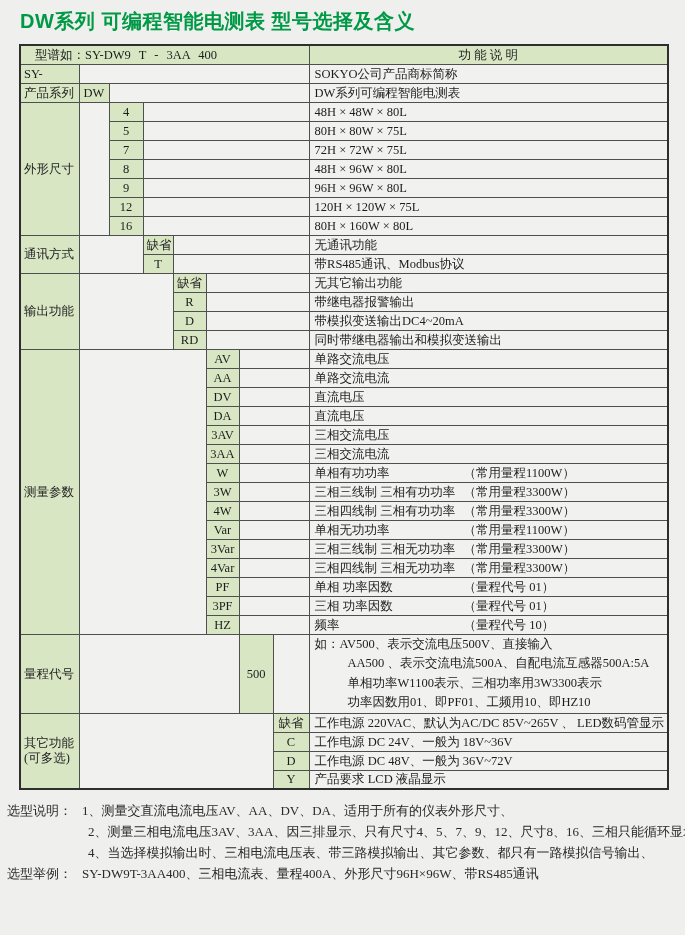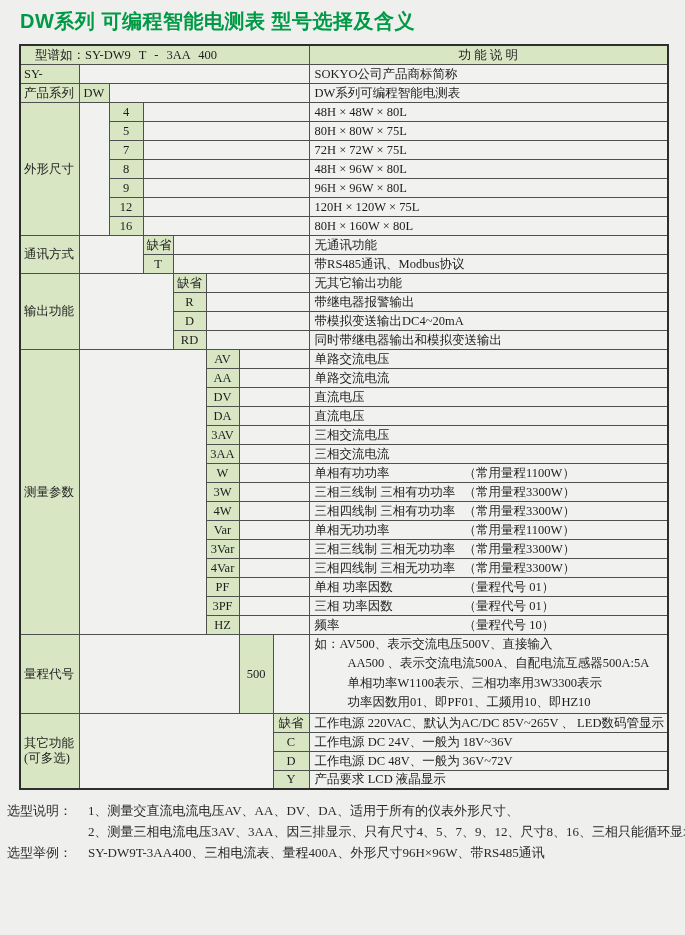--- a/index.html
+++ b/index.html
@@ -43,21 +43,21 @@
   td.code{text-align:center}
   td.head-model{padding-left:14px;word-spacing:5px}
   td.head-desc{text-align:center}
   td.desc{padding-left:5px}
   .d-text{display:inline-block;min-width:149px}
   .range-line{line-height:17.5px;padding:1px 0}
   .range-line.ind{padding-left:33px}
   .notes{margin:10px 0 0 7px}
   .note-line{font-size:13px;line-height:21px;white-space:nowrap;color:#2a2a2a}
   .note-line.cont{padding-left:81px}
-  .note-label{display:inline-block;margin-right:16px}
+  .note-label{display:inline-block;margin-right:10px}
 </style>
 </head>
 <body>
 
 <div class="page">
 
   <h1>DW系列 可编程智能电测表 型号选择及含义</h1>
 
   <table>
     <colgroup>
@@ -266,18 +266,19 @@
           <td class="desc"><span>产品要求 LCD 液晶显示</span></td>
         </tr>
       </tbody>
   </table>
 
   <div class="notes">
     <div class="note-line">
       <span class="note-label">选型说明：</span><span>1、测量交直流电流电压AV、AA、DV、DA、适用于所有的仪表外形尺寸、</span>
     </div>
     <div class="note-line cont"><span>2、测量三相电流电压3AV、3AA、因三排显示、只有尺寸4、5、7、9、12、尺寸8、16、三相只能循环显示</span></div>
+    <div class="note-line cont"><span>4、当选择模拟输出时、三相电流电压表、带三路模拟输出、其它参数、都只有一路模拟信号输出、</span></div>
     <div class="note-line">
       <span class="note-label">选型举例：</span><span>SY-DW9T-3AA400、三相电流表、量程400A、外形尺寸96H×96W、带RS485通讯</span>
     </div>
   </div>
 
 </div>
 
 </body></html>

